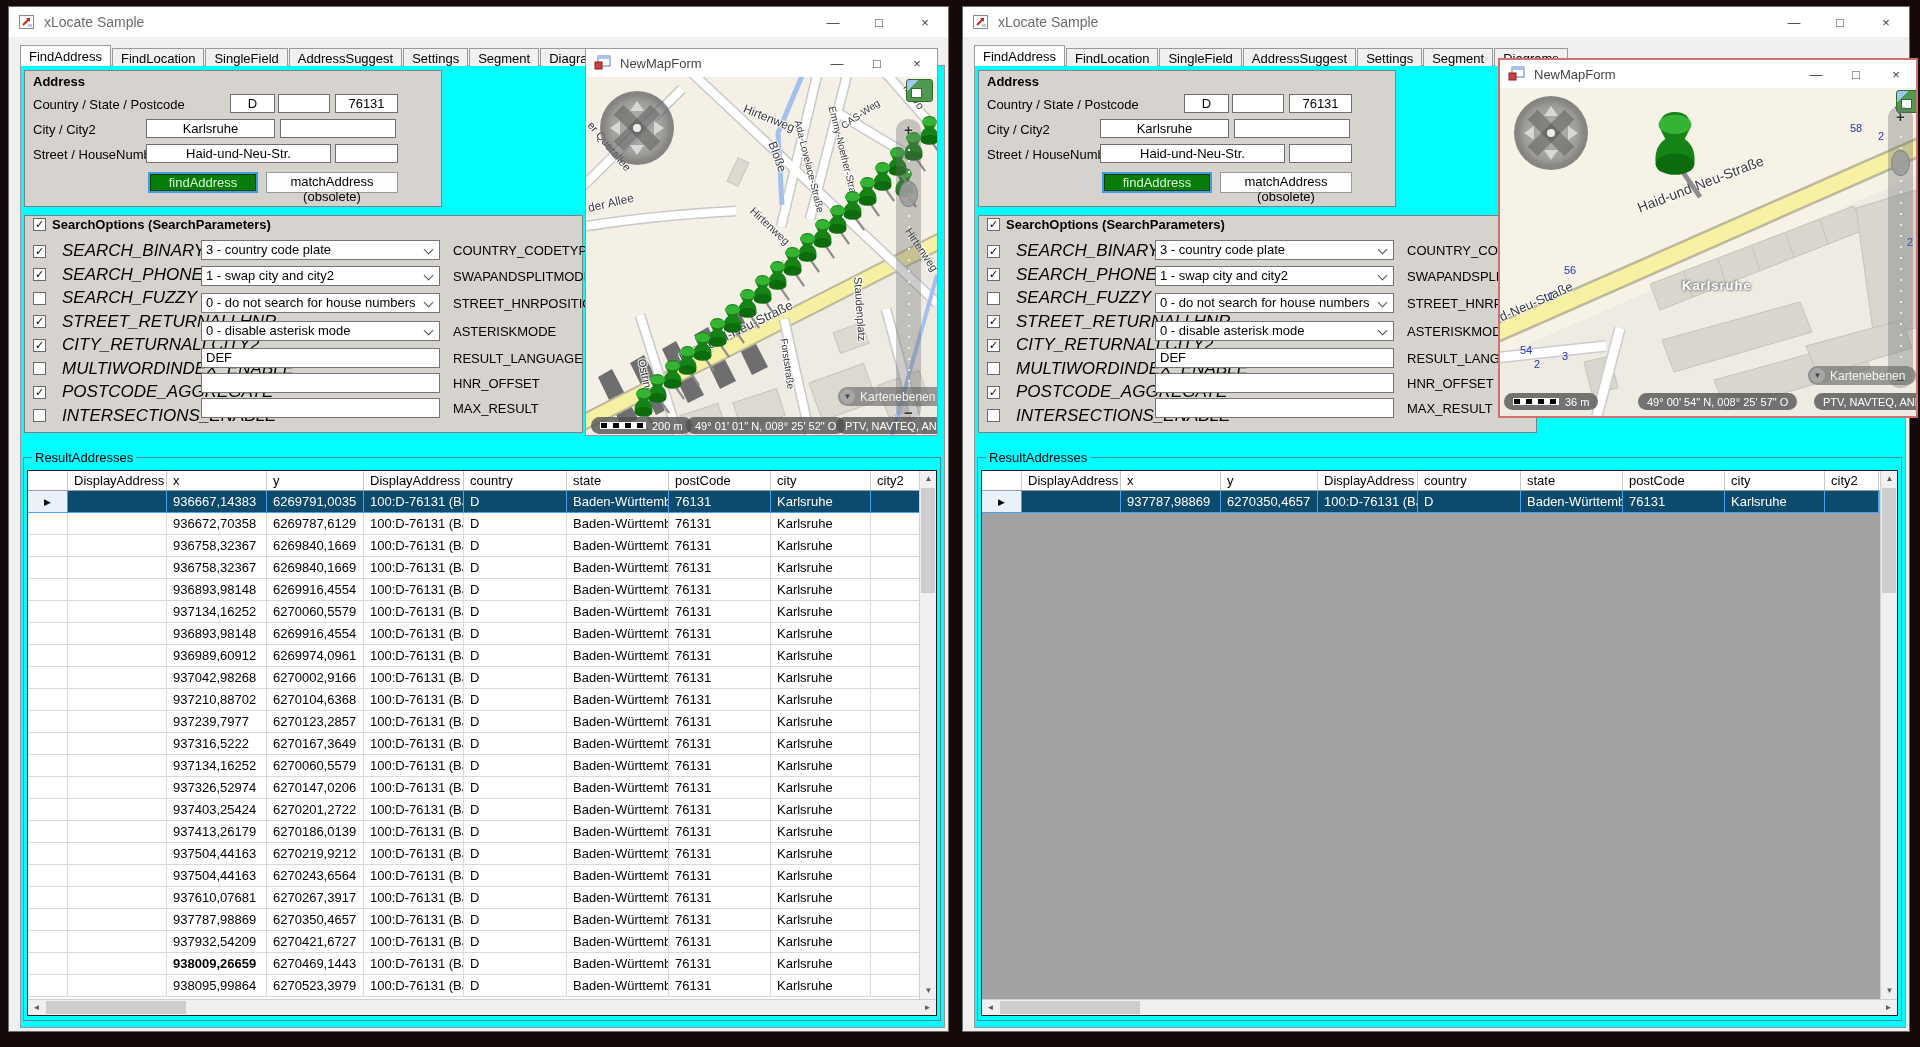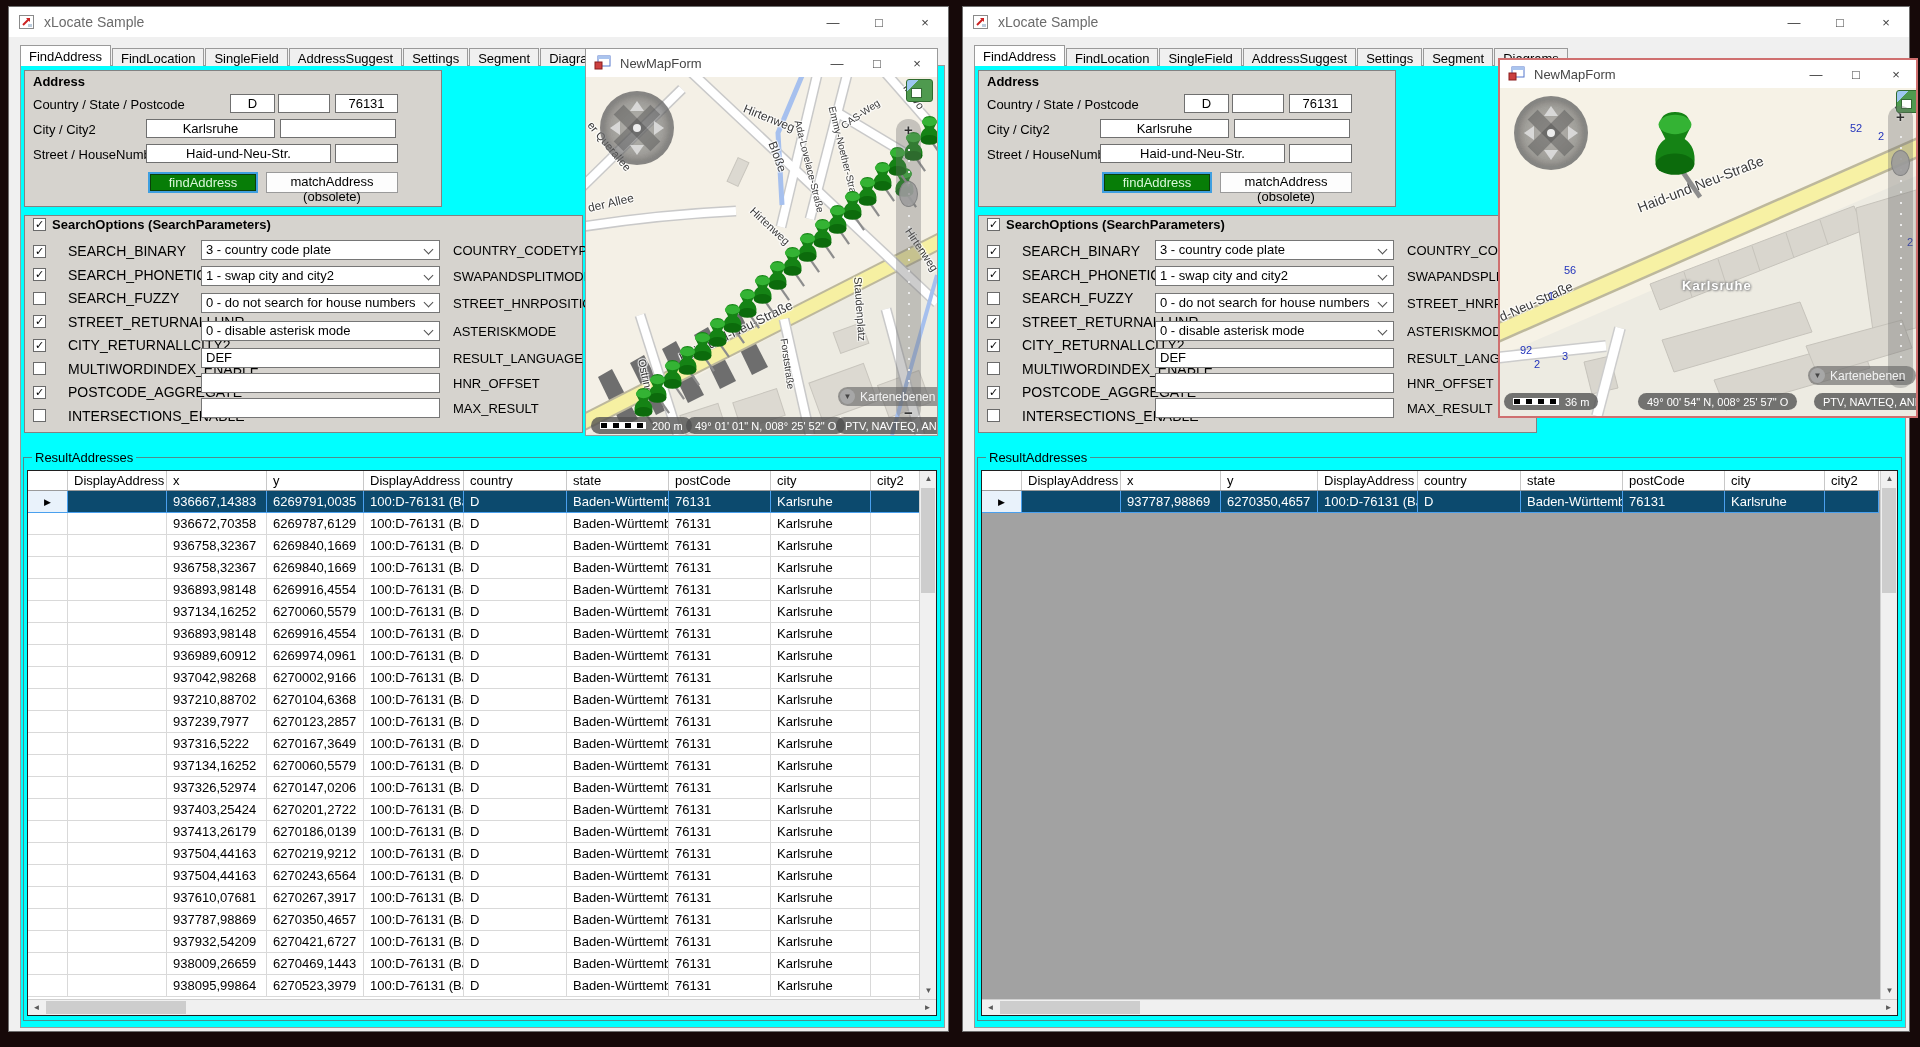--- a/index.html
+++ b/index.html
@@ -38,21 +38,21 @@
   .f-street{left:121px;top:73px;width:185px;}
   .f-hnr{left:310px;top:73px;width:63px;}
   .btn{position:absolute;height:21px;font-size:13px;font-family:"Liberation Sans",sans-serif;}
   .find-btn{left:123px;top:101px;width:110px;background:#077d07;color:#d9f7d9;border:2px solid #3f9fe0;outline:1px solid #0a3f0a;outline-offset:-3px;}
   .match-btn{left:241px;top:101px;width:132px;background:#fdfdfd;border:1px solid #9a9a9a;color:#000;}
   
   .so-header{position:absolute;left:8px;top:1px;display:flex;align-items:center;}
   .cb{display:inline-block;width:13px;height:13px;background:#fff;border:1px solid #6a6a6a;font-size:11px;line-height:11px;text-align:center;color:#000;}
   .so-header .gbt{position:static;margin-left:6px;font-size:13px;font-weight:bold;}
   .so-check{position:absolute;left:8px;display:flex;align-items:center;height:16px;}
-  .cb-label{font-size:14px;margin-left:22px;white-space:nowrap;}
+  .cb-label{font-size:17px;margin-left:16px;white-space:nowrap;font-style:italic;}
   .combo,.tbox{position:absolute;left:176px;width:239px;height:20px;background:#fff;border:1px solid #767676;font-size:13px;line-height:18px;padding-left:4px;white-space:nowrap;overflow:hidden;}
   .combo-text{display:inline-block;max-width:210px;overflow:hidden;}
   .combo-arrow{position:absolute;right:7px;top:5px;width:7px;height:7px;border-right:1.5px solid #505050;border-bottom:1.5px solid #505050;transform:rotate(45deg);}
   .so-rlabel{position:absolute;left:428px;width:145px;font-size:13px;white-space:nowrap;}
   
   .grid{position:absolute;left:3px;top:12px;right:3px;bottom:4px;background:#fff;border:1px solid #1f1f1f;overflow:hidden;}
   .grid-head{position:absolute;left:0;top:0;right:17px;height:20px;display:flex;background:#fff;border-bottom:1px solid #9b9b9b;}
   .gh{font-size:13px;padding-left:6px;line-height:19px;border-right:1px solid #c8c8c8;overflow:hidden;white-space:nowrap;flex:0 0 auto;}
   .grid-rows{position:absolute;left:0;top:20px;right:17px;bottom:16px;background:#fff;overflow:hidden;}
   .grid-rows.gray-bg{background:#a2a2a2;}
@@ -488,21 +488,21 @@
               <div class="gc" style="width: 100px;">100:D-76131 (Ba...</div>
               <div class="gc" style="width: 103px;">D</div>
               <div class="gc" style="width: 102px;">Baden-Württemb...</div>
               <div class="gc" style="width: 102px;">76131</div>
               <div class="gc" style="width: 100px;">Karlsruhe</div>
               <div class="gc" style="width: 54px;"></div>
             </div>
             <div class="gr">
               <div class="gc sel" style="width: 40px;"></div>
               <div class="gc" style="width: 99px;"></div>
-              <div class="gc" style="width: 100px;">938009,26659</div>
+              <div class="gc" style="width: 100px; font-weight: bold;">938009,26659</div>
               <div class="gc" style="width: 97px;">6270469,1443</div>
               <div class="gc" style="width: 100px;">100:D-76131 (Ba...</div>
               <div class="gc" style="width: 103px;">D</div>
               <div class="gc" style="width: 102px;">Baden-Württemb...</div>
               <div class="gc" style="width: 102px;">76131</div>
               <div class="gc" style="width: 100px;">Karlsruhe</div>
               <div class="gc" style="width: 54px;"></div>
             </div>
             <div class="gr">
               <div class="gc sel" style="width: 40px;"></div>
@@ -1022,25 +1022,25 @@
           <path d="M -6,270 L 106,258"></path>
       </g>
     </svg>
     <div>
         <span class="mlabel" style="left: 138px; top: 112px; font-size: 14px; transform: rotate(-21deg);">Haid-und-Neu-Straße</span>
         <span class="mlabel" style="left: 0px; top: 222px; font-size: 13px; transform: rotate(-24deg);">d-Neu-Straße</span>
         <span class="mlabel" style="left: 396px; top: 16px; font-size: 13px; transform: rotate(-32deg);">Ha</span>
       </div>
     <span class="citylabel" style="left:182px;top:190px;">Karlsruhe</span>
     <div>
-        <span class="hnum" style="left: 350px; top: 34px;">52</span>
+        <span class="hnum" style="left: 350px; top: 34px;">58</span>
         <span class="hnum" style="left: 378px; top: 42px;">2</span>
         <span class="hnum" style="left: 64px; top: 176px;">56</span>
         <span class="hnum" style="left: 48px; top: 202px;">1</span>
-        <span class="hnum" style="left: 20px; top: 256px;">92</span>
+        <span class="hnum" style="left: 20px; top: 256px;">54</span>
         <span class="hnum" style="left: 34px; top: 270px;">2</span>
         <span class="hnum" style="left: 62px; top: 262px;">3</span>
         <span class="hnum" style="left: 407px; top: 148px;">2</span>
       </div>
     <div>
         <div class="pin-big" style="left: 146px; top: 22px;"><svg viewBox="0 0 30 46" width="100%" height="100%">
             <line x1="19" y1="32" x2="28" y2="45" stroke="#8d8d8d" stroke-width="2.5"></line>
             <path d="M7,9 Q7,1 15,1 Q23,1 23,9 L20,15 Q26,19 25,28 L5,28 Q4,19 10,15 Z" fill="#158315"></path>
             <ellipse cx="15" cy="7.5" rx="8.5" ry="5" fill="#34b334"></ellipse>
             <ellipse cx="15" cy="28" rx="10" ry="5.5" fill="#0c6b0c"></ellipse>

